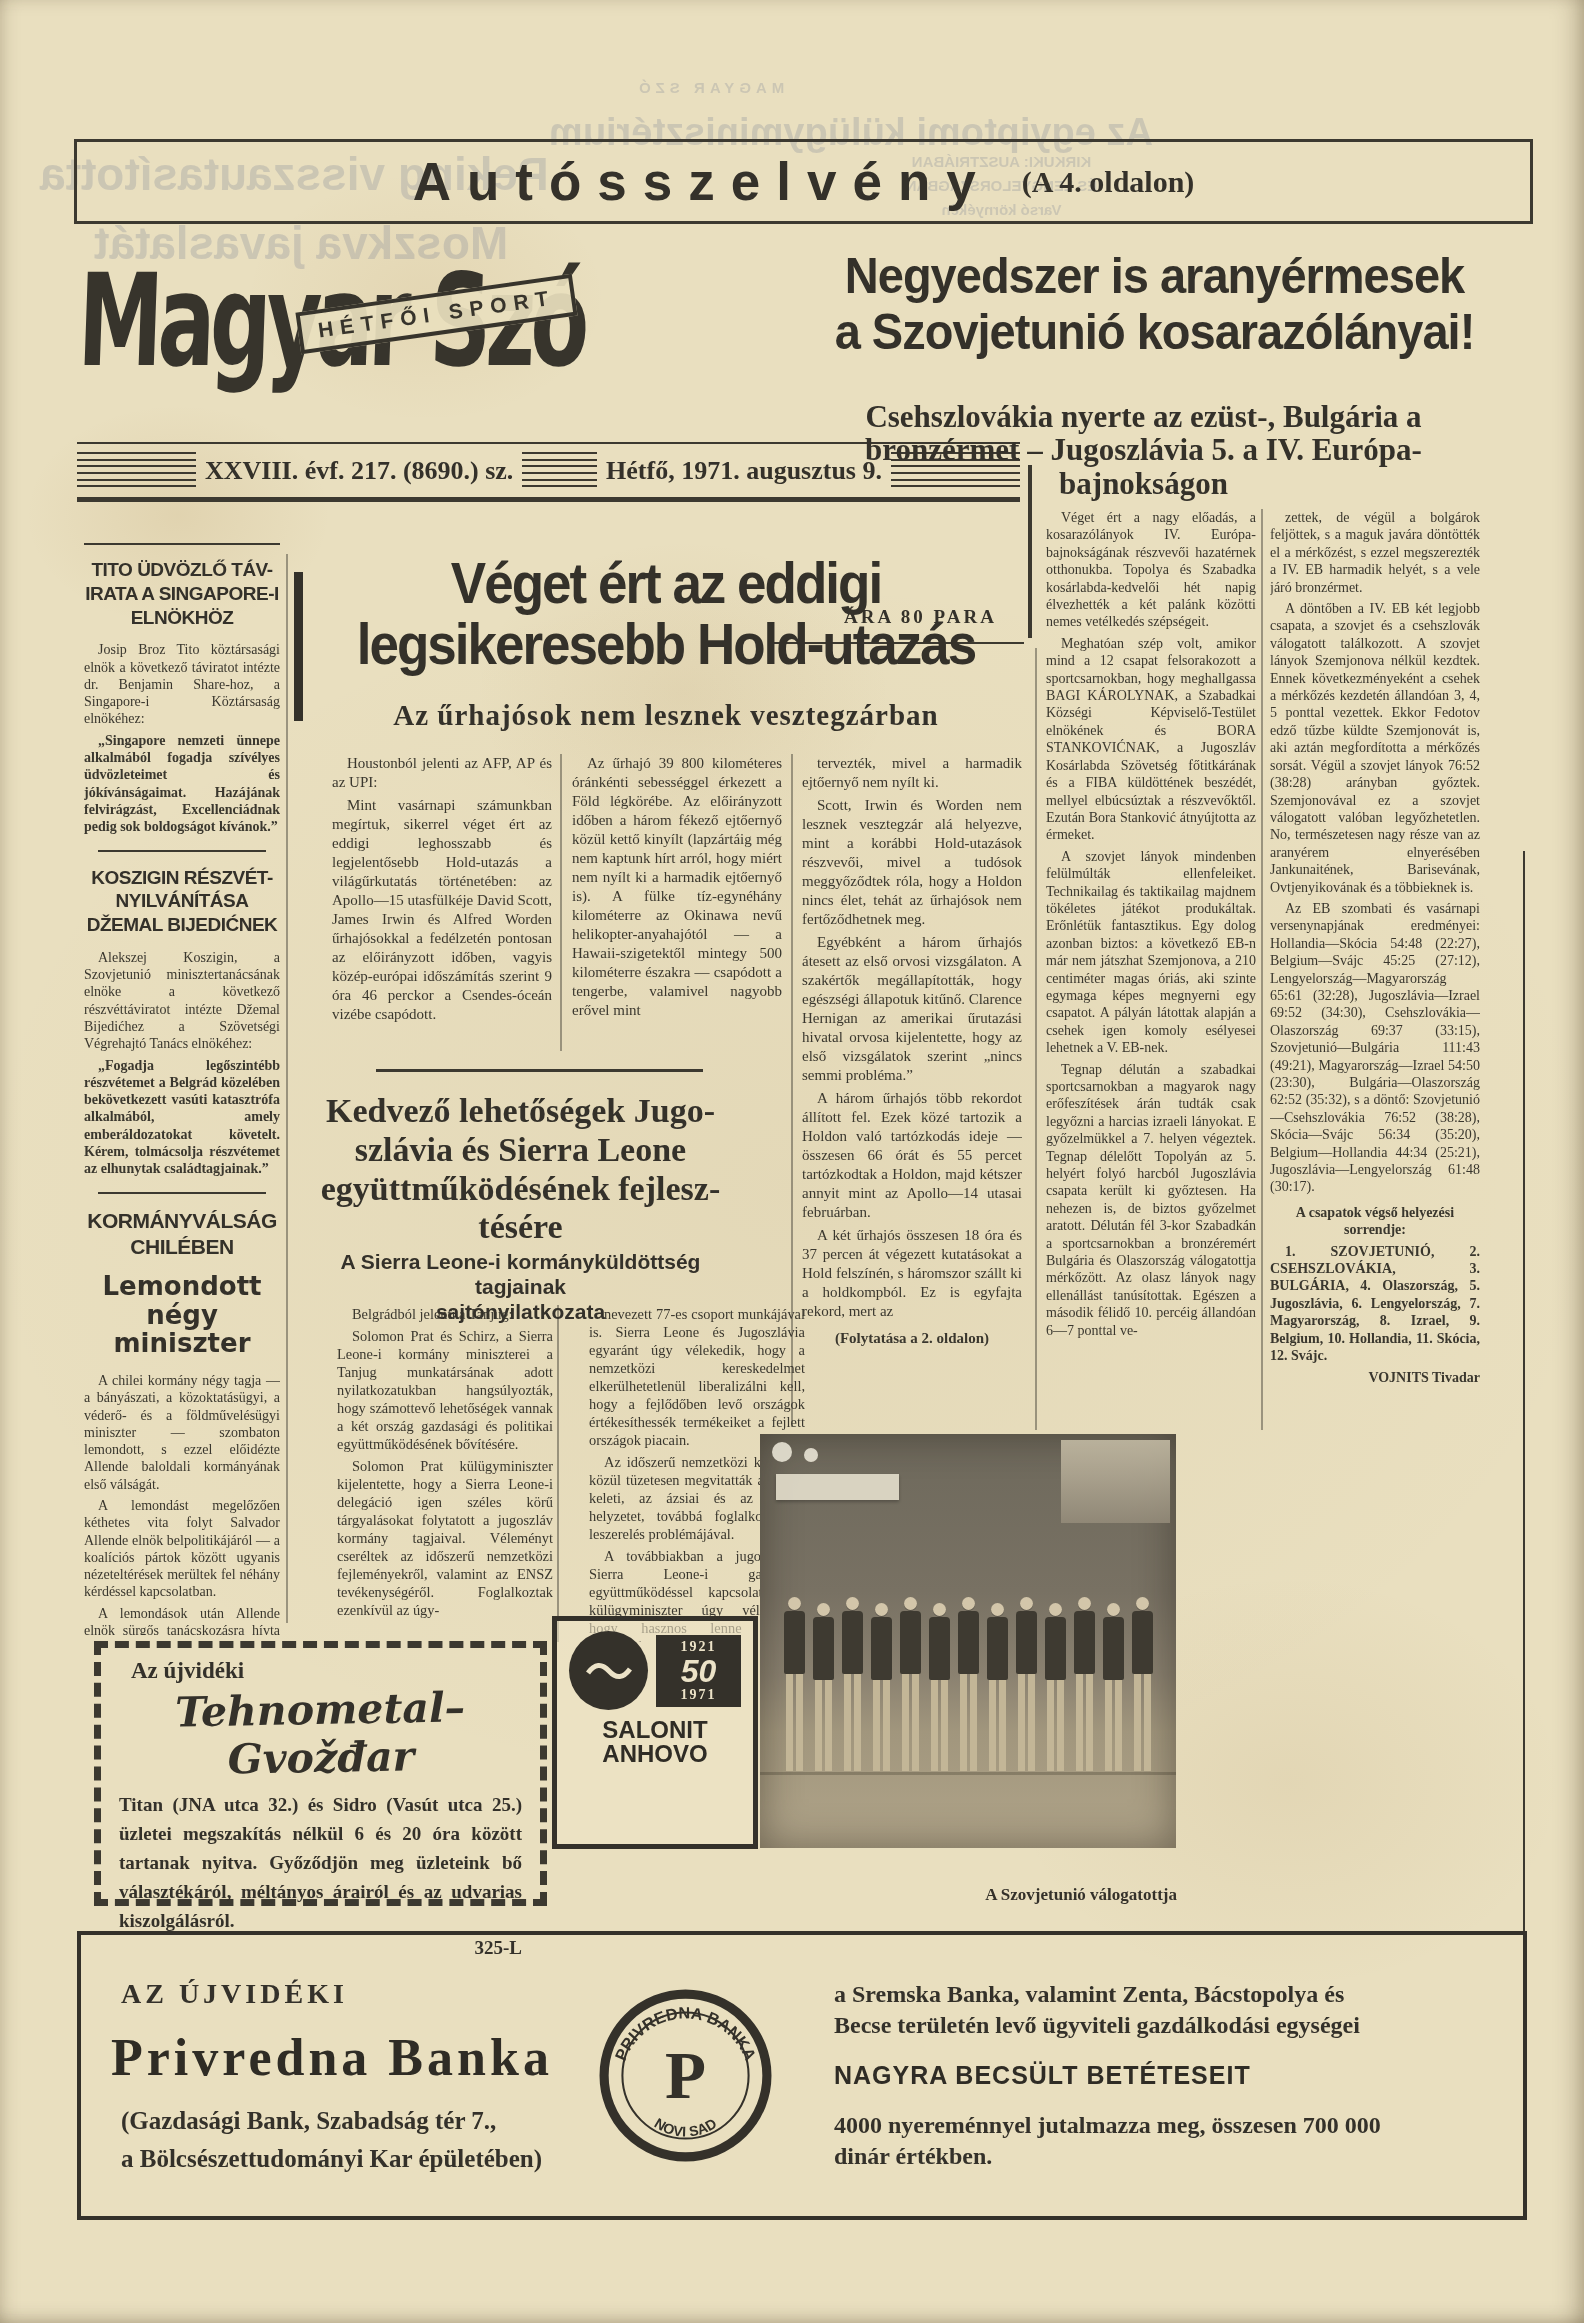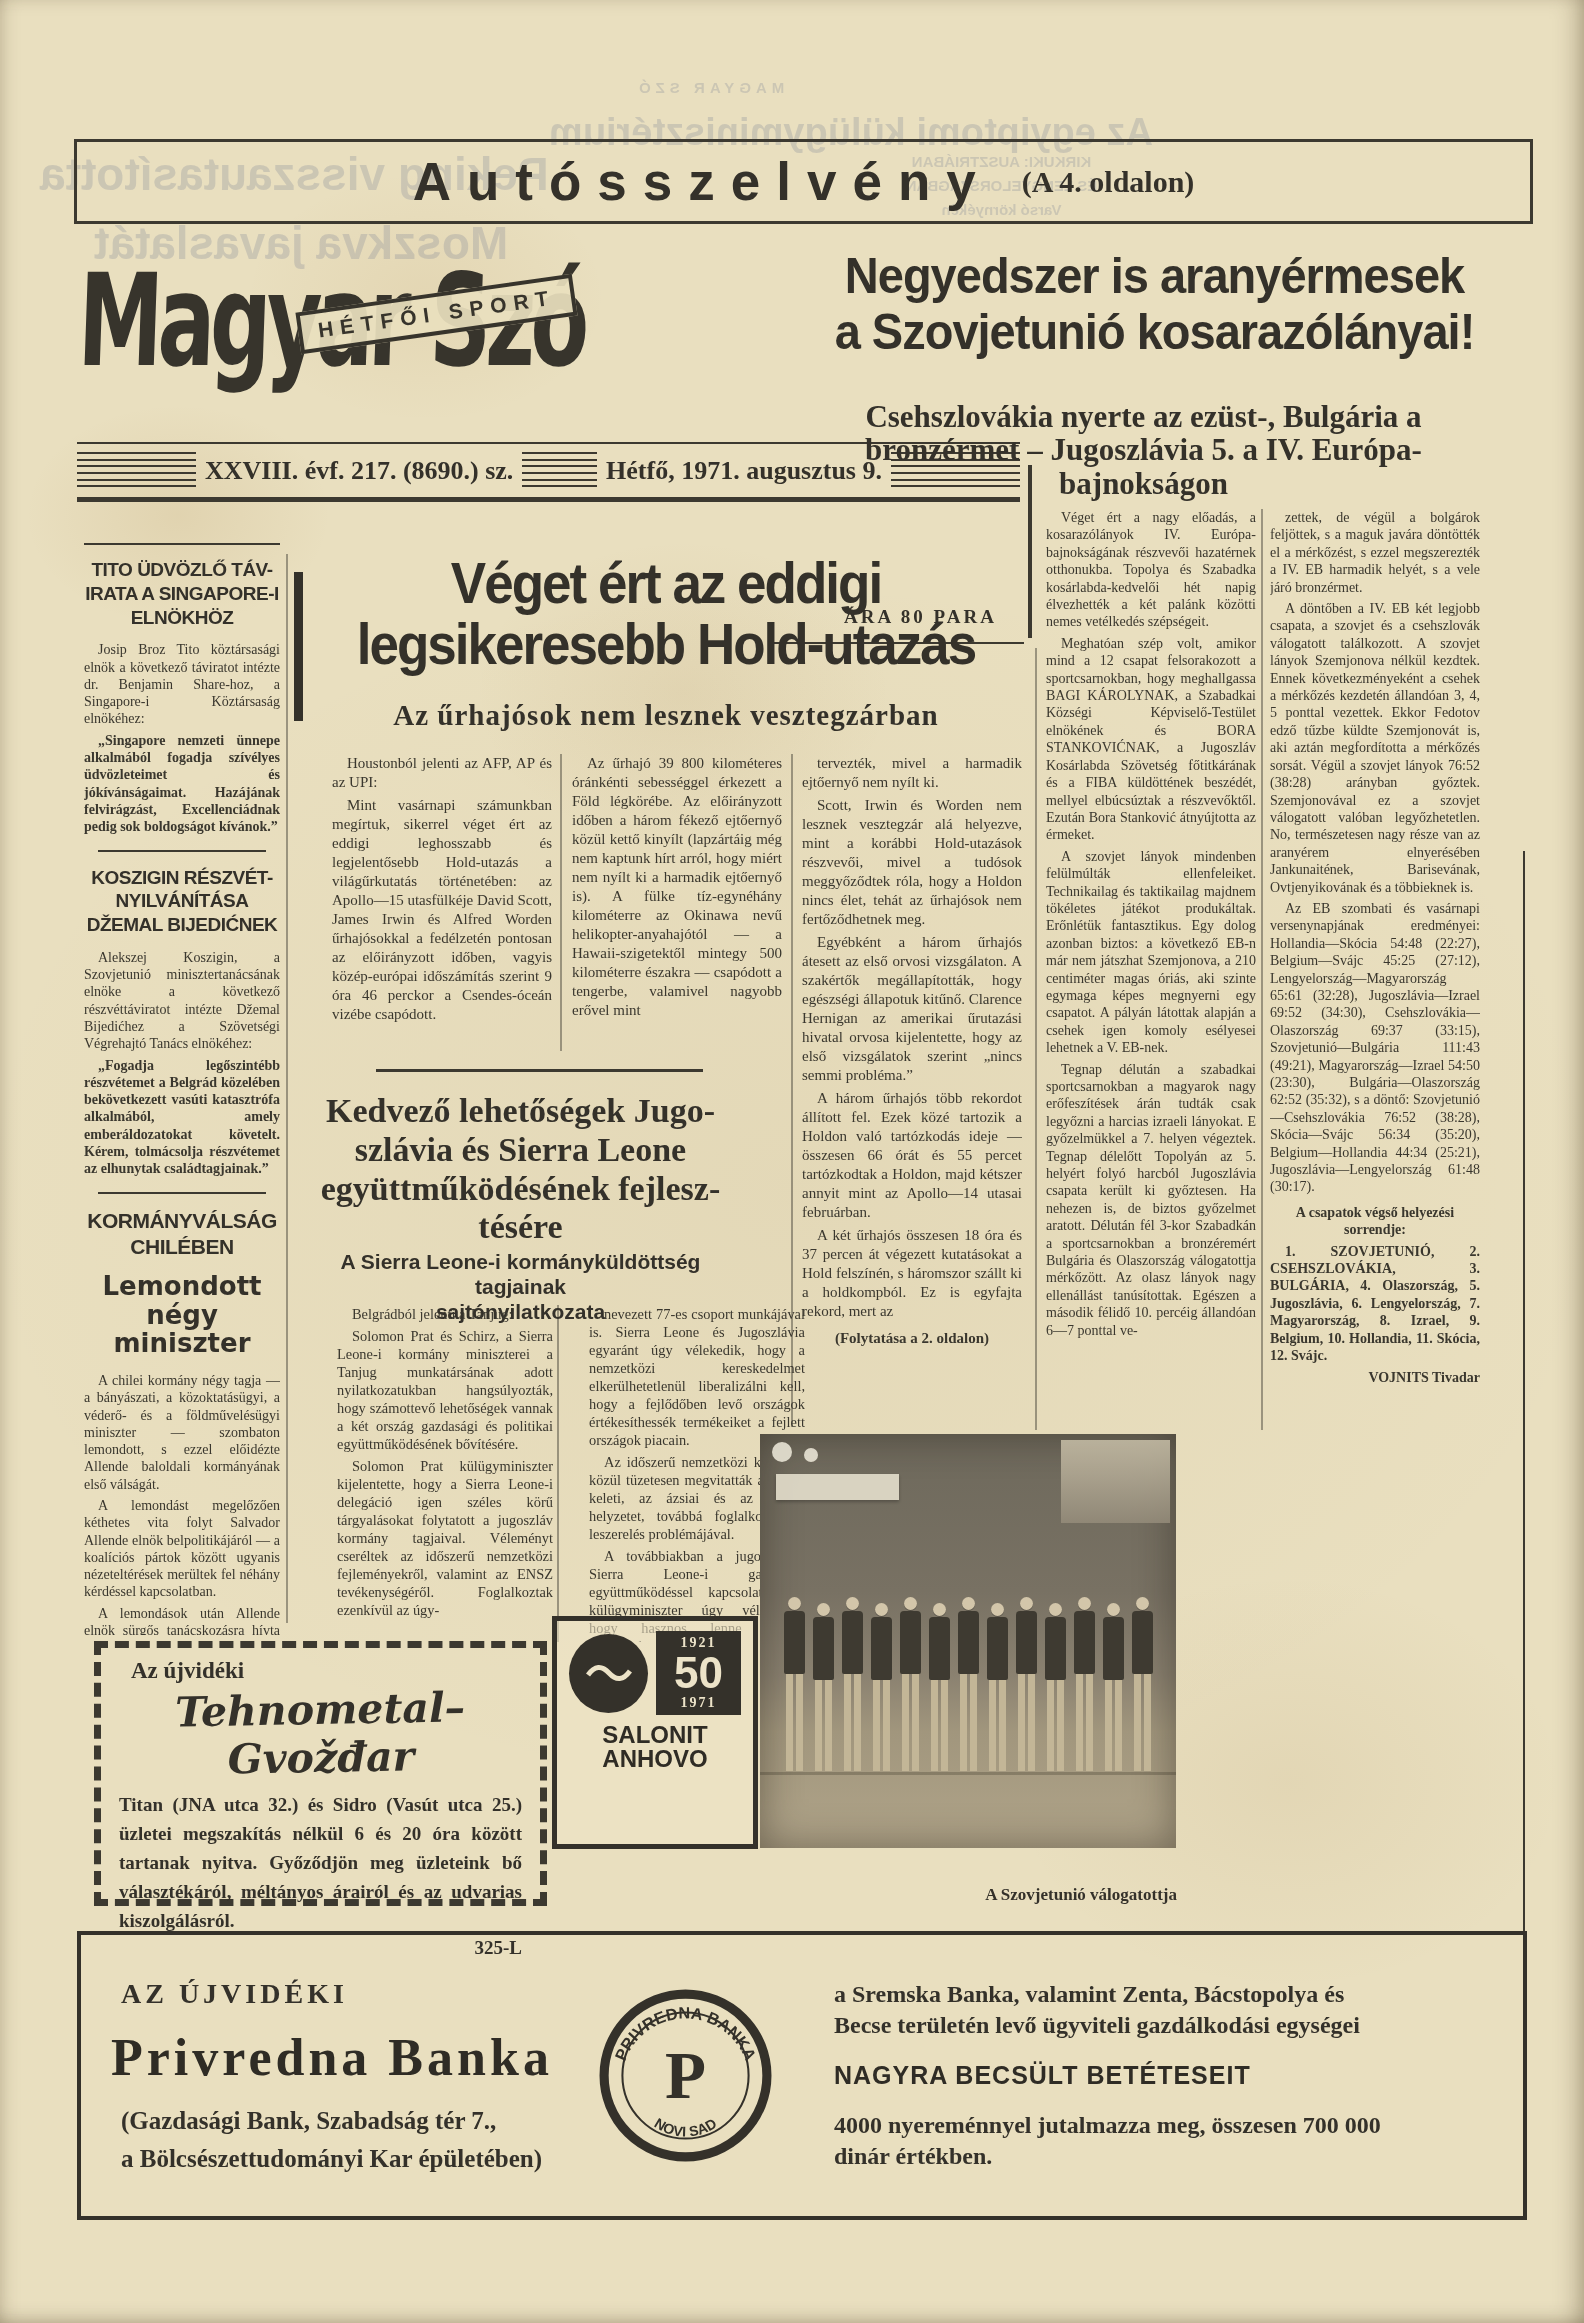--- a/index.html
+++ b/index.html
@@ -76,21 +76,21 @@
   .tehno-brand{font-family:"DejaVu Serif",serif;font-style:italic;font-weight:bold;font-size:41px;
     text-align:center;margin:0 0 8px;color:#34312a;transform:rotate(-1deg);}
   .tehno-body{font-size:19px;line-height:29px;font-weight:700;text-align:justify;color:#34312a;}
   .tehno-code{font-size:19px;font-weight:700;text-align:right;margin-top:2px;color:#34312a;}
   .ad-salonit{left:552px;top:1616px;width:206px;height:233px;border:5px solid #34312a;box-sizing:border-box;
     padding:10px;display:flex;flex-direction:column;align-items:center;background:rgba(238,229,198,.6);}
   .sal-top{display:flex;gap:8px;align-items:center;justify-content:space-between;}
   .sal-circle{width:79px;height:79px;border-radius:50%;background:#34312a;display:flex;align-items:center;justify-content:center;}
   .sal-badge{width:85px;background:#34312a;color:#ece3c8;text-align:center;padding:4px 0;}
   .sal-badge .y{font-size:14px;font-weight:700;letter-spacing:2px;}
-  .sal-badge .n{font-size:44px;font-weight:900;line-height:1;font-family:"Liberation Sans",sans-serif;}
+  .sal-badge .n{font-size:32px;font-weight:900;line-height:1;font-family:"Liberation Sans",sans-serif;font-style:italic;}
   .sal-name{font-family:"Liberation Sans","DejaVu Sans",sans-serif;font-weight:900;font-size:24px;
     line-height:1.02;text-align:center;margin-top:8px;color:#2f2c25;white-space:pre-line;letter-spacing:0px;}
   
   .photo{left:760px;top:1434px;width:416px;height:414px;overflow:hidden;
     background:linear-gradient(180deg,#6e695c 0%,#787163 38%,#8a8170 58%,#a1967d 72%,#b0a489 100%);
     box-shadow:inset 0 0 40px rgba(30,25,15,.45);}
   .ph-light{position:absolute;border-radius:50%;background:rgba(240,235,220,.85);}
   .ph-sign{position:absolute;left:16px;top:40px;width:123px;height:26px;background:rgba(235,229,210,.85);
     box-shadow:0 2px 3px rgba(0,0,0,.25);}
   .ph-window{position:absolute;right:6px;top:6px;width:109px;height:83px;

